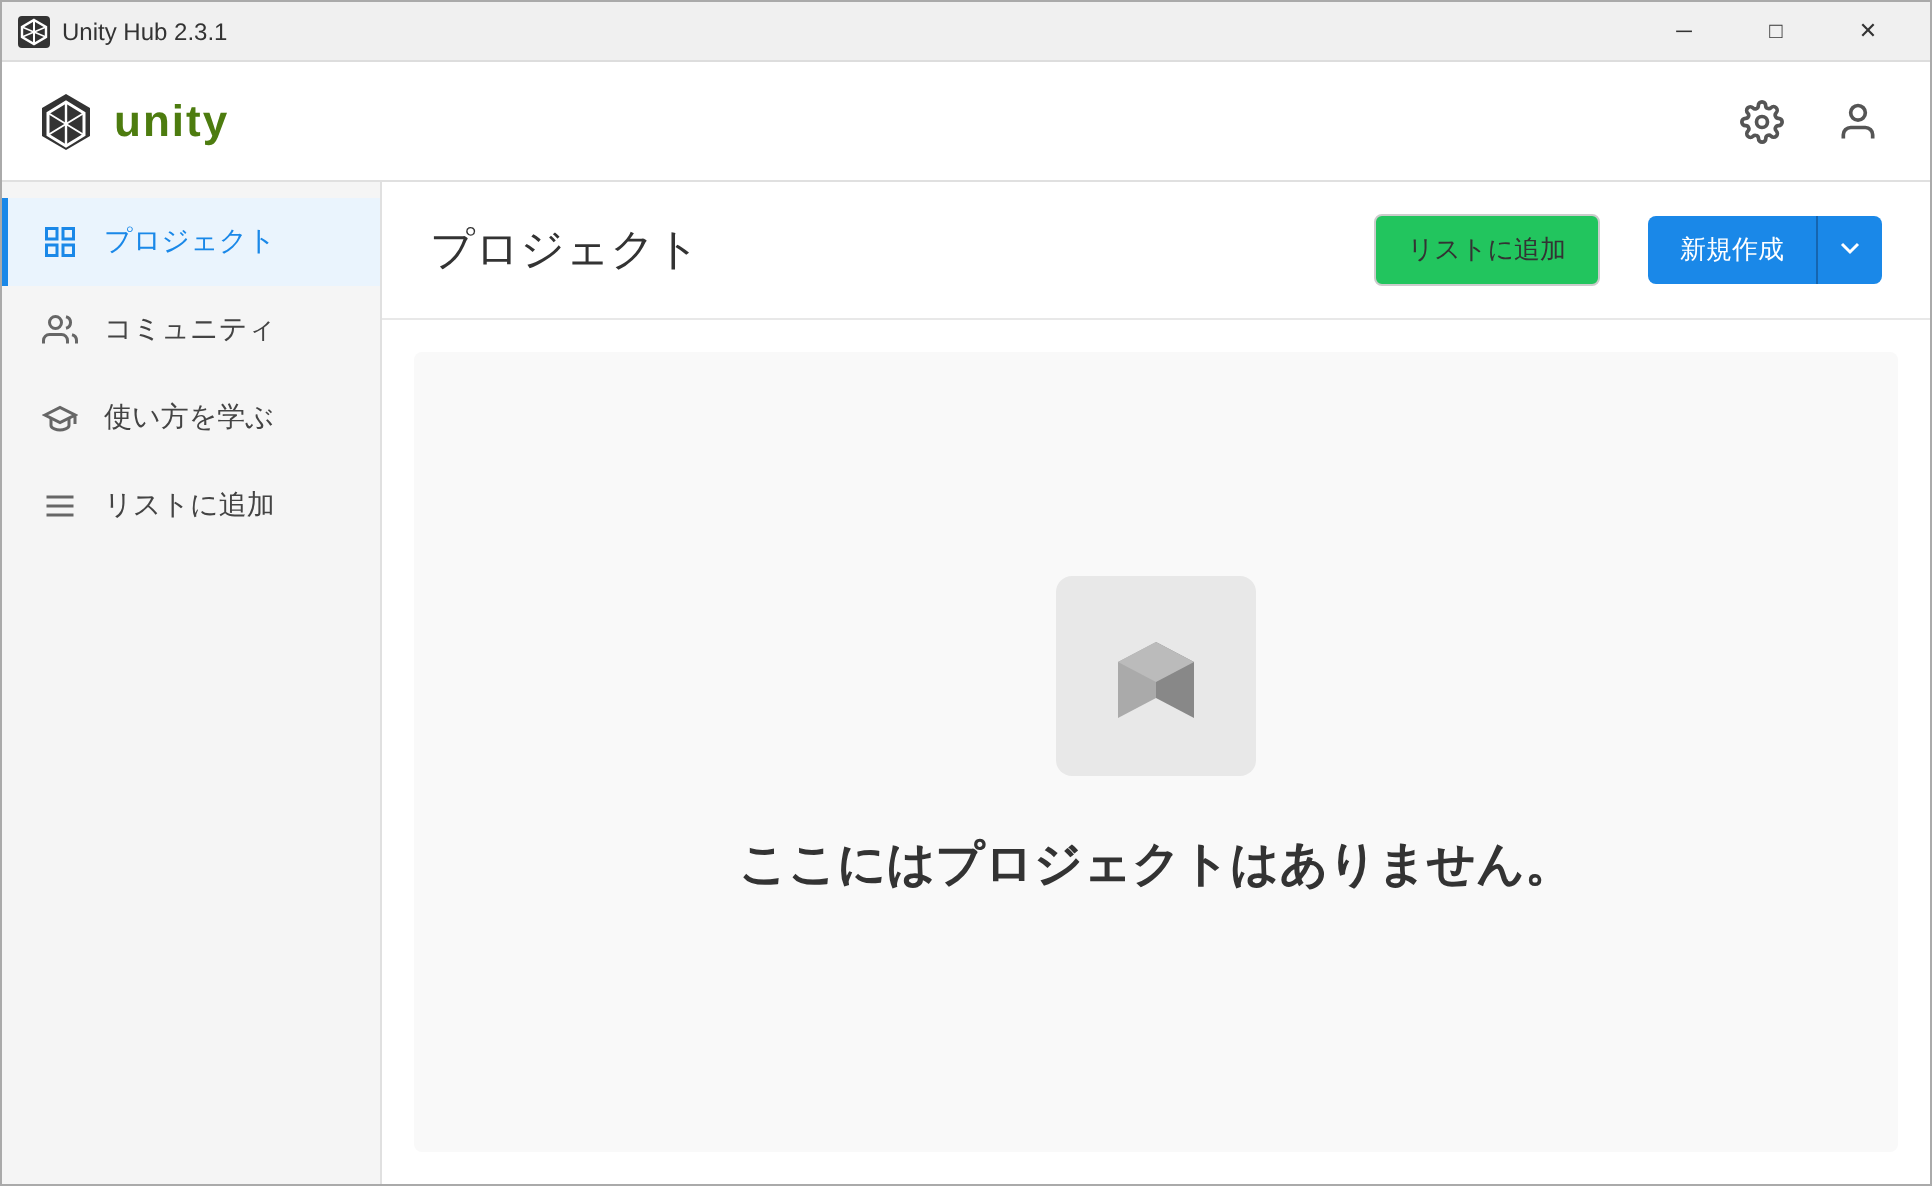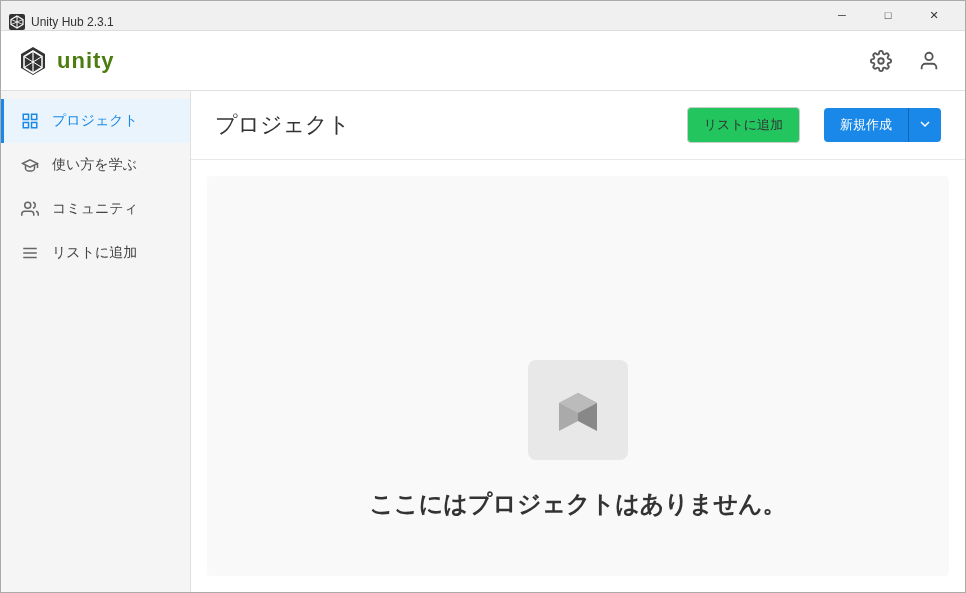--- a/index.html
+++ b/index.html
@@ -10,21 +10,21 @@
       background: #fff;
       overflow: hidden;
       display: flex;
       flex-direction: column;
       border: 1px solid #aaa;
     }
 
     
     .titlebar {
       display: flex;
-      align-items: flex-end;
+      align-items: center;
       justify-content: space-between;
       background: #f0f0f0;
       height: 30px;
       padding: 0 8px;
       border-bottom: 1px solid #ddd;
       user-select: none;
     }
     .titlebar-left {
       display: flex;
       align-items: center;
@@ -199,21 +199,21 @@
       display: flex;
       margin-left: 16px;
     }
 
     
     .empty-state {
       flex: 1;
       display: flex;
       flex-direction: column;
       align-items: center;
-      justify-content: flex-end;
+      justify-content: center;
       background: #f9f9f9;
       margin: 16px;
       border-radius: 4px;
       padding: 40px;
     }
     .empty-icon-container {
       width: 100px;
       height: 100px;
       background: #e8e8e8;
       border-radius: 8px;
@@ -298,37 +298,37 @@
         <svg width="18" height="18" viewBox="0 0 24 24" fill="none" stroke="#1a88e8" stroke-width="2">
           <path d="M3 3h7v7H3zM14 3h7v7h-7zM14 14h7v7h-7zM3 14h7v7H3z"></path>
         </svg>
       </span>
       <span>プロジェクト</span>
     </div>
 
     <div class="sidebar-item">
       <span class="sidebar-item-icon">
         <svg width="18" height="18" viewBox="0 0 24 24" fill="none" stroke="#666" stroke-width="2">
-          <path d="M22 10v6M2 10l10-5 10 5-10 5-10-5z"></path>
-          <path d="M6 12v5c0 2 4 3 6 3s6-1 6-3v-5"></path>
-        </svg>
-      </span>
-      <span>使い方を学ぶ</span>
-    </div>
-
-    <div class="sidebar-item">
-      <span class="sidebar-item-icon">
-        <svg width="18" height="18" viewBox="0 0 24 24" fill="none" stroke="#666" stroke-width="2">
           <path d="M17 21v-2a4 4 0 0 0-4-4H5a4 4 0 0 0-4 4v2"></path>
           <circle cx="9" cy="7" r="4"></circle>
           <path d="M23 21v-2a4 4 0 0 0-3-3.87"></path>
           <path d="M16 3.13a4 4 0 0 1 0 7.75"></path>
         </svg>
       </span>
       <span>コミュニティ</span>
+    </div>
+
+    <div class="sidebar-item">
+      <span class="sidebar-item-icon">
+        <svg width="18" height="18" viewBox="0 0 24 24" fill="none" stroke="#666" stroke-width="2">
+          <path d="M22 10v6M2 10l10-5 10 5-10 5-10-5z"></path>
+          <path d="M6 12v5c0 2 4 3 6 3s6-1 6-3v-5"></path>
+        </svg>
+      </span>
+      <span>使い方を学ぶ</span>
     </div>
 
     <div class="sidebar-item">
       <span class="sidebar-item-icon">
         <svg width="18" height="18" viewBox="0 0 24 24" fill="none" stroke="#666" stroke-width="2">
           <line x1="3" y1="6" x2="21" y2="6"></line>
           <line x1="3" y1="12" x2="21" y2="12"></line>
           <line x1="3" y1="18" x2="21" y2="18"></line>
         </svg>
       </span>

